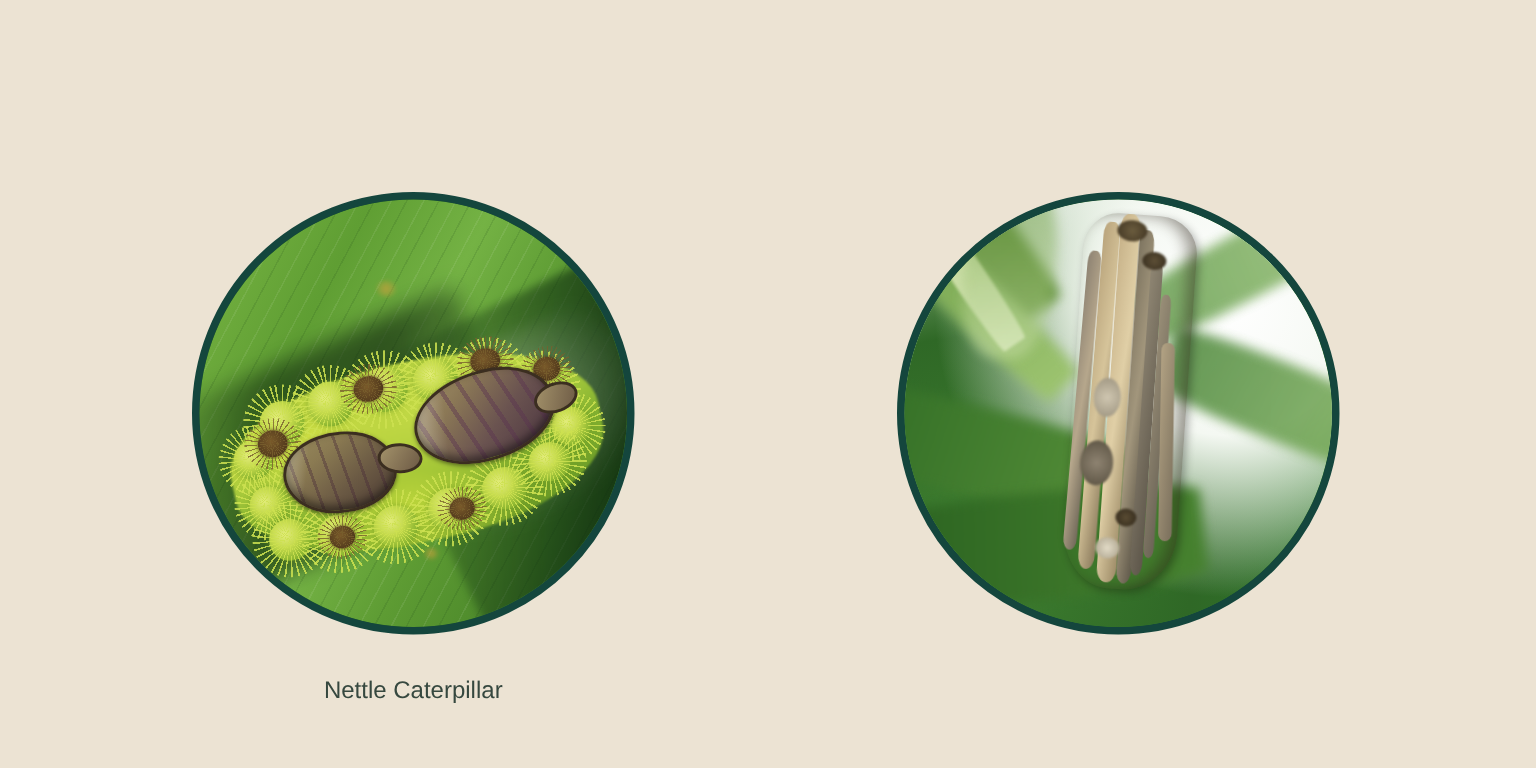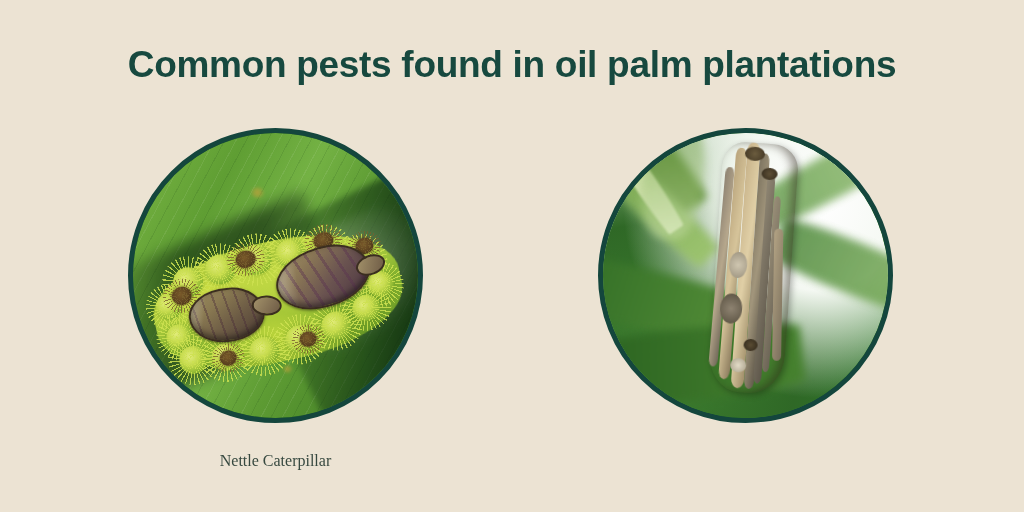--- a/index.html
+++ b/index.html
@@ -306,31 +306,30 @@
   }
 
   
   .caption {
     position: absolute;
     top: 452px;
     width: 295px;
     text-align: center;
     font-size: 16px;
     color: #36483f;
-    font-family: Liberation Serif, serif;
+    font-family: Liberation Sans, sans-serif;
   }
   .caption.left  { left: 128px; }
   .caption.right { left: 598px; }
 </style>
 </head>
 <body>
 
 <div class="poster">
 
-  <div class="title">Common pests found in oil palm plantations</div>
 
   <div class="figure left">
     <div class="photo-circle">
       <div class="photo-inner">
 
         <div class="leaf-bg"></div>
         <div class="leaf-veins"></div>
         <div class="shadow-cast"></div>
         <div class="leaf-edge"></div>
         <div class="leaf-highlight"></div>

